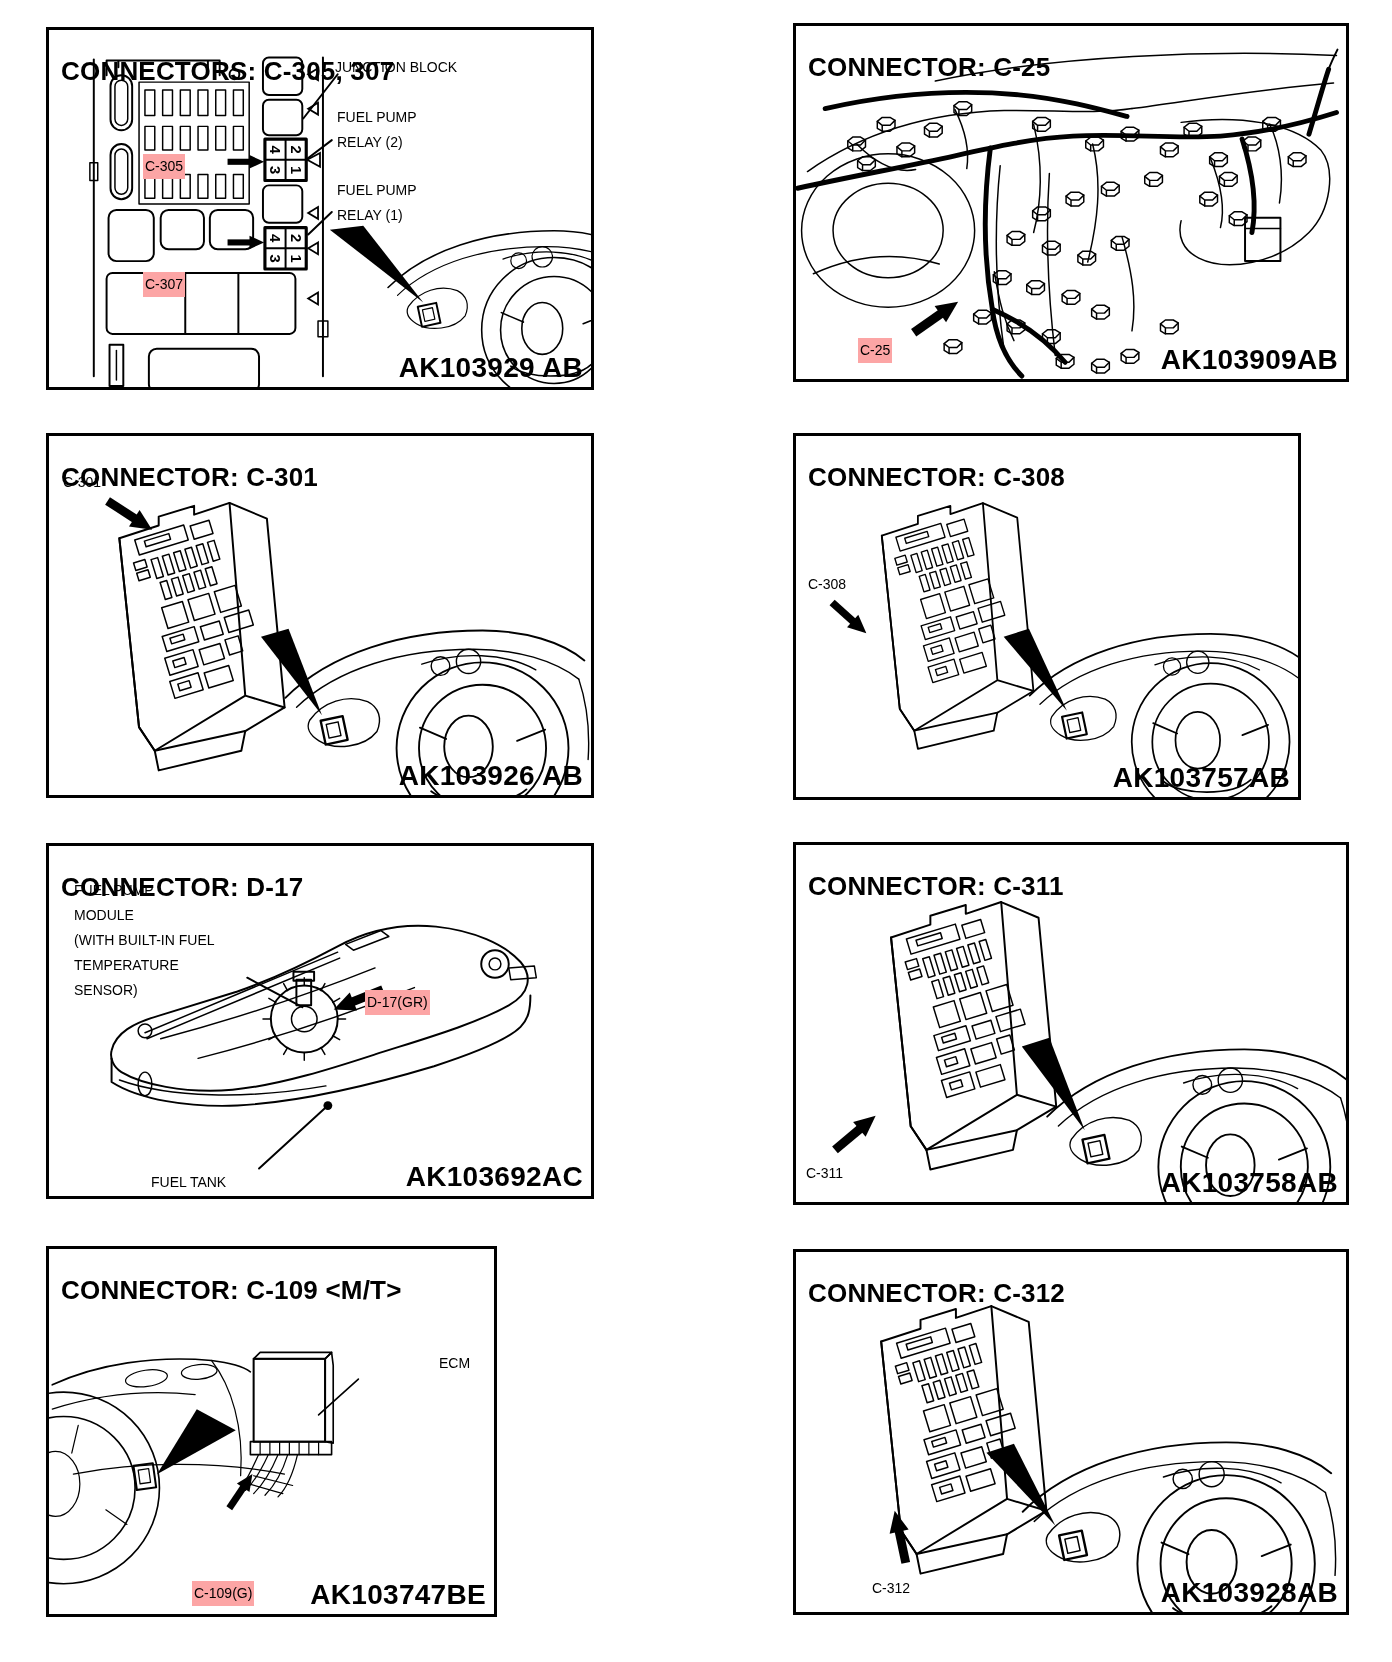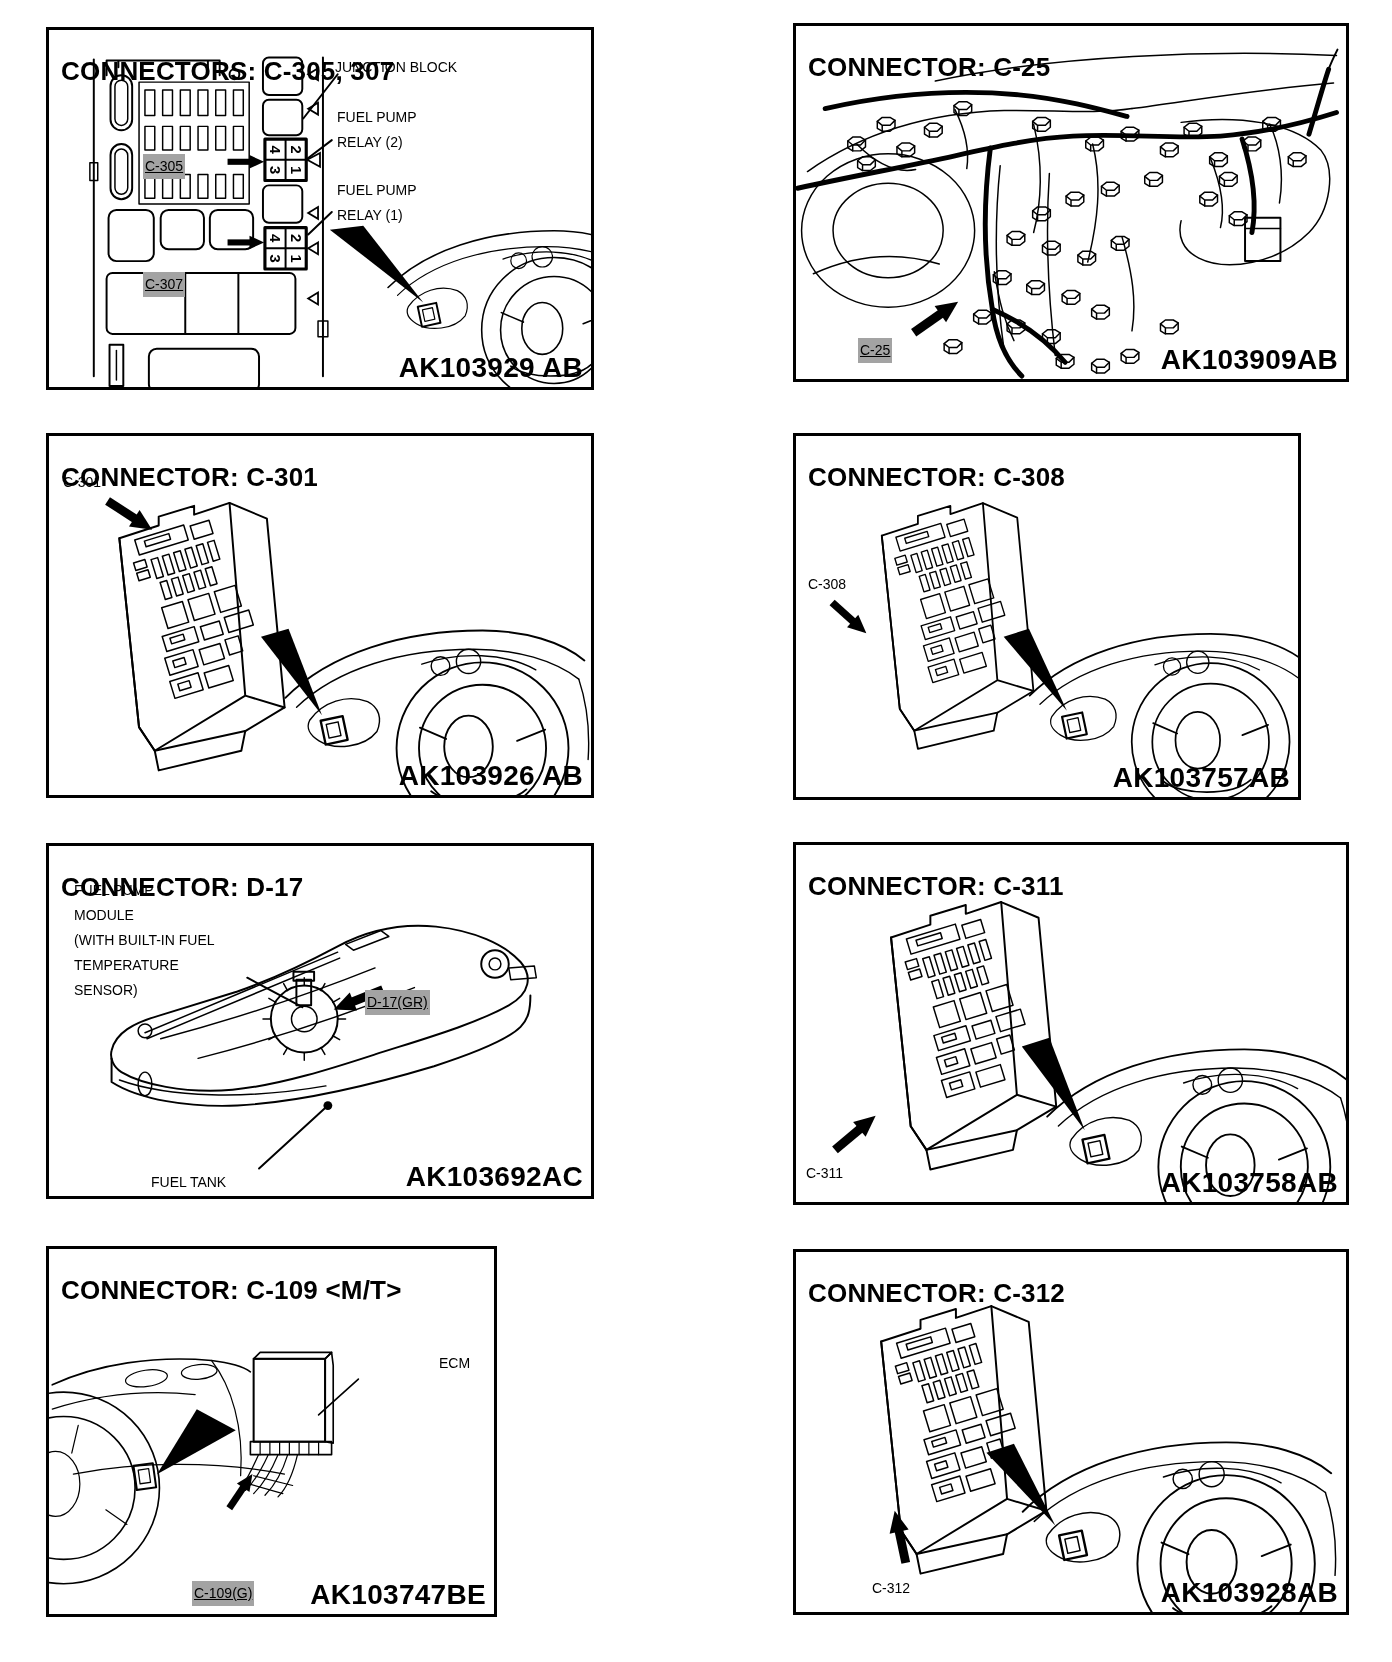--- a/index.html
+++ b/index.html
@@ -1,21 +1,21 @@
 <!DOCTYPE html>
 <html><head>
 <meta charset="utf-8">
 <style>
   html,body{margin:0;padding:0;background:#ffffff;}
   body{width:1392px;height:1662px;position:relative;font-family:"Liberation Sans",sans-serif;color:#000;}
   .panel{position:absolute;border:3px solid #000;background:#fff;box-sizing:border-box;overflow:hidden;}
   .art{position:absolute;left:0;top:0;width:100%;height:100%;}
   .t{position:absolute;left:12px;top:4px;font-weight:bold;font-size:26px;letter-spacing:.2px;white-space:nowrap;}
   .lbl{position:absolute;font-size:14px;white-space:nowrap;line-height:25px;}
-  .bg{background:#a3a3a3;padding:0 2px;text-decoration:underline;}
+  .bg{background:#fca5a5;padding:0 2px;}
   .code{position:absolute;right:8px;bottom:3px;font-weight:bold;font-size:28px;letter-spacing:.3px;}
   .ln{stroke:#000;stroke-width:2;fill:none;stroke-linejoin:round;stroke-linecap:round;}
   .ln25{stroke:#000;stroke-width:2.5;fill:none;stroke-linejoin:round;}
   .ln3{stroke:#000;stroke-width:3.2;fill:none;stroke-linejoin:round;}
   .thin{stroke:#000;stroke-width:1.5;fill:none;stroke-linejoin:round;stroke-linecap:round;}
   .hl{stroke:#000;stroke-width:5;fill:none;stroke-linecap:round;stroke-linejoin:round;}
   .blk{fill:#000;stroke:none;}
   .wh{fill:#fff;stroke:#000;stroke-width:1.8;}
   .pin{font:bold 15px "Liberation Sans",sans-serif;fill:#000;}
 </style>

